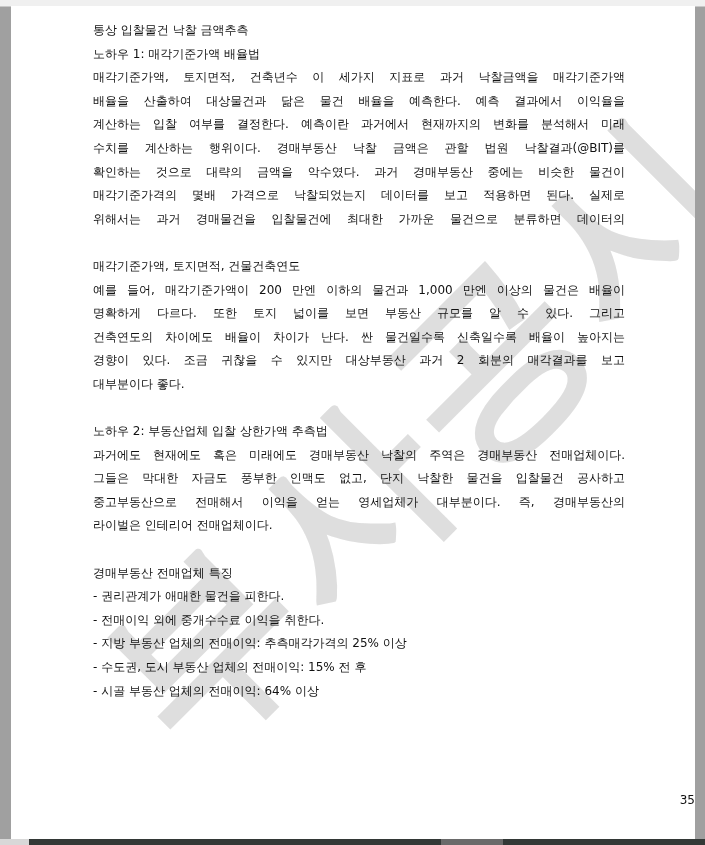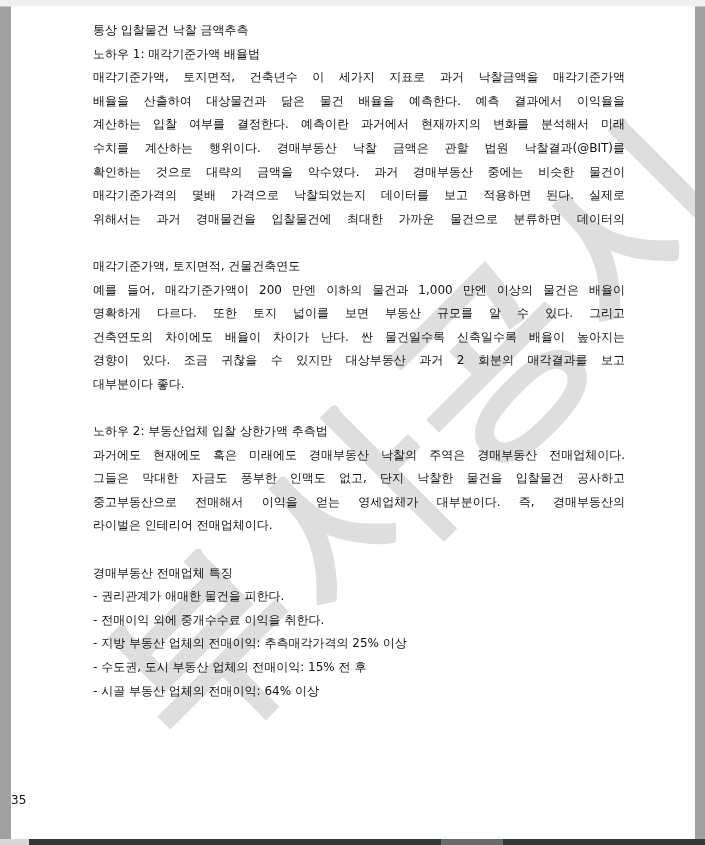--- a/index.html
+++ b/index.html
@@ -69,21 +69,21 @@
       white-space: normal;
     }
     .gap {
       height: 23.6px;
     }
     .page-number {
       position: absolute;
       left: 0;
       width: 684px;
       top: 787px;
-      text-align: left;
+      text-align: right;
       font-size: 12px;
       color: #111111;
       z-index: 1;
     }
     .bottom-bar {
       position: absolute;
       left: 0;
       top: 839px;
       width: 705px;
       height: 6px;

